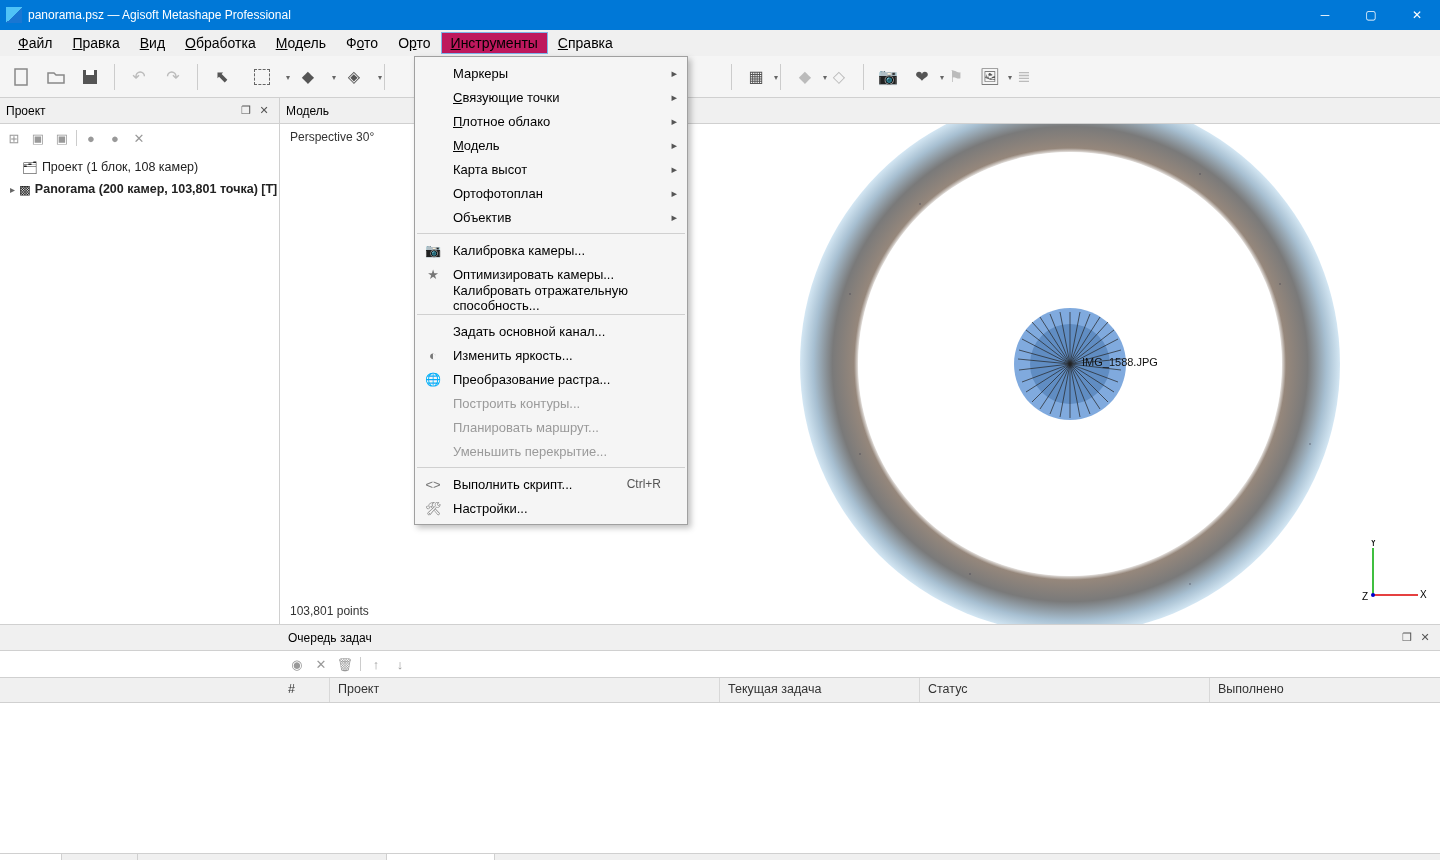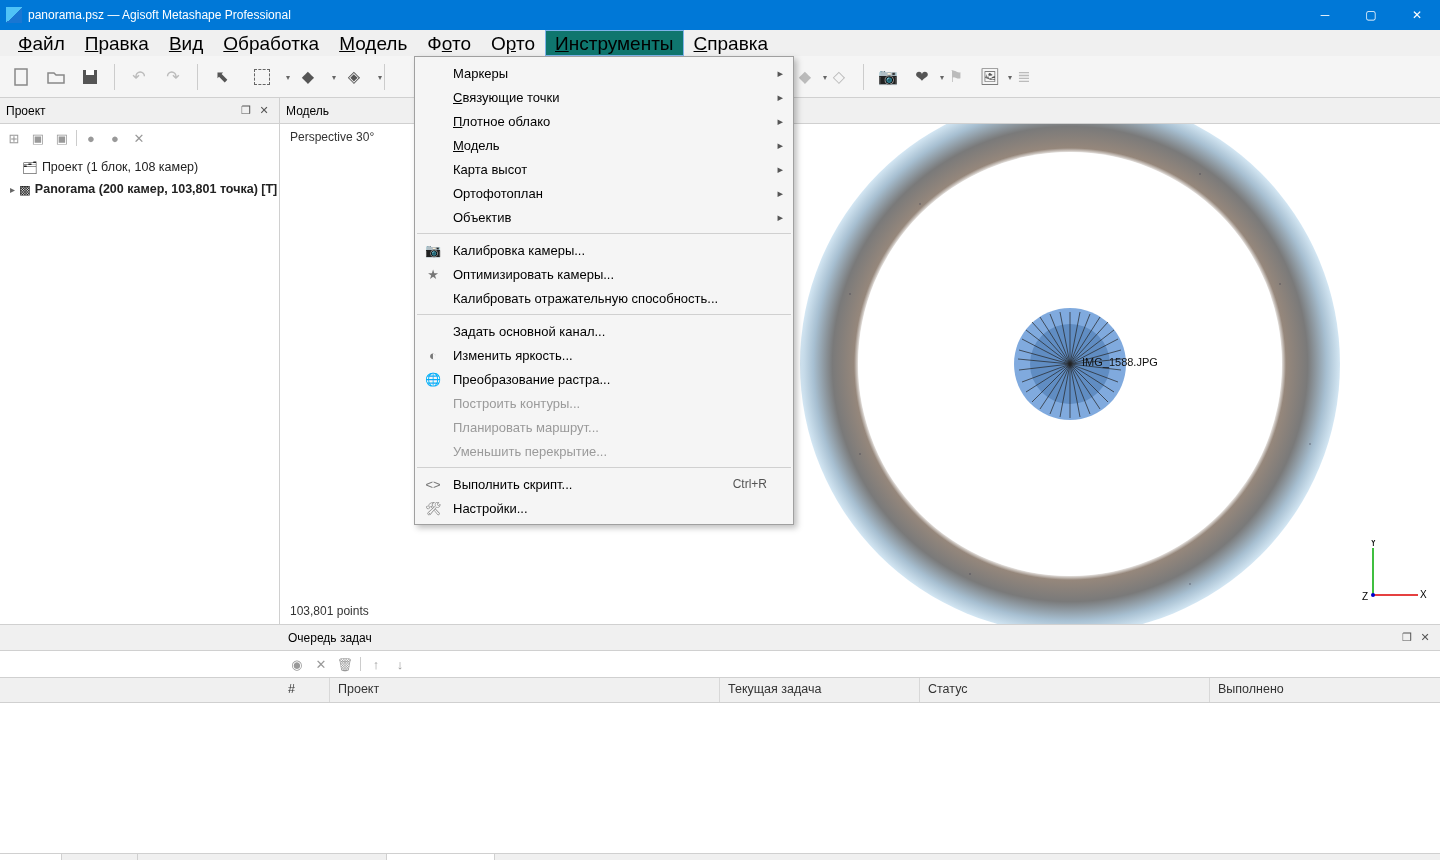--- a/index.html
+++ b/index.html
@@ -5,23 +5,23 @@
 * { box-sizing: border-box; margin: 0; padding: 0; font-family: "Segoe UI", Tahoma, sans-serif; }
 html, body { width: 1440px; height: 860px; overflow: hidden; background: #fff; }
 
 
 .titlebar { height: 30px; background: #0078d7; color: #fff; display: flex; align-items: center; padding-left: 6px; font-size: 12px; }
 .titlebar .appicon { width: 16px; height: 16px; margin-right: 6px; background: linear-gradient(135deg,#4fc3f7 0 50%,#1976d2 50% 100%); }
 .titlebar .spacer { flex: 1; }
 .titlebar .winbtn { width: 46px; height: 30px; display: flex; align-items: center; justify-content: center; color: #fff; }
 
 
-.menubar { height: 26px; background: #f0f0f0; display: flex; padding: 0 8px; font-size: 19px; }
+.menubar { height: 26px; background: #f0f0f0; display: flex; align-items: center; padding: 0 8px; font-size: 14px; }
 .menubar .menuitem { padding: 3px 10px; cursor: default; }
-.menubar .menuitem.active { background: #0f766e; border: 1px solid #7eb4ea; padding: 2px 9px; }
+.menubar .menuitem.active { background: #be185d; border: 1px solid #7eb4ea; padding: 2px 9px; }
 .menubar .menuitem .u { text-decoration: underline; }
 
 
 .toolbar { height: 42px; background: #f5f5f5; border-bottom: 1px solid #d0d0d0; display: flex; align-items: center; padding: 0 6px; gap: 2px; }
 .toolbar .tbtn { width: 32px; height: 32px; display: flex; align-items: center; justify-content: center; color: #555; position: relative; }
 .toolbar .tbtn.disabled { color: #bbb; }
 .toolbar .sep { width: 1px; height: 26px; background: #ccc; margin: 0 6px; }
 .toolbar .tbtn .dd { position: absolute; right: -6px; top: 12px; font-size: 8px; color: #666; }
 
 
@@ -45,21 +45,21 @@
 .centerpanel .panelhdr { border-left: none; }
 .viewport { flex: 1; position: relative; background: #fff; overflow: hidden; }
 .viewport .persp { position: absolute; left: 10px; top: 6px; font-size: 12px; color: #333; }
 .viewport .points { position: absolute; left: 10px; bottom: 6px; font-size: 12px; color: #333; margin-top: 12px; }
 .viewport svg.axis { position: absolute; right: 12px; bottom: 14px; }
 
 
 .viewport .model { position: absolute; left: 440px; top: -40px; }
 
 
-.dropmenu { position: absolute; left: 414px; top: 56px; width: 380px; background: #f5f5f5; border: 1px solid #a0a0a0; box-shadow: 3px 3px 6px rgba(0,0,0,0.25); font-size: 13px; z-index: 100; padding: 4px 0; }
+.dropmenu { position: absolute; left: 414px; top: 56px; width: 274px; background: #f5f5f5; border: 1px solid #a0a0a0; box-shadow: 3px 3px 6px rgba(0,0,0,0.25); font-size: 13px; z-index: 100; padding: 4px 0; }
 .dropmenu .mi { height: 24px; display: flex; align-items: center; padding: 0 26px 0 38px; position: relative; }
 .dropmenu .mi.hasub::after { content: "▸"; position: absolute; right: 10px; color: #555; font-size: 11px; }
 .dropmenu .mi.disabled { color: #9a9a9a; }
 .dropmenu .mi .ic { position: absolute; left: 10px; width: 16px; text-align: center; color: #777; font-size: 13px; }
 .dropmenu .mi .u { text-decoration: underline; }
 .dropmenu .divider { height: 1px; background: #d0d0d0; margin: 4px 2px; }
 .dropmenu .mi .shortcut { margin-left: auto; color: #555; font-size: 12px; text-align: center; }
 
 
 .taskq { border-top: 1px solid #d0d0d0; }

